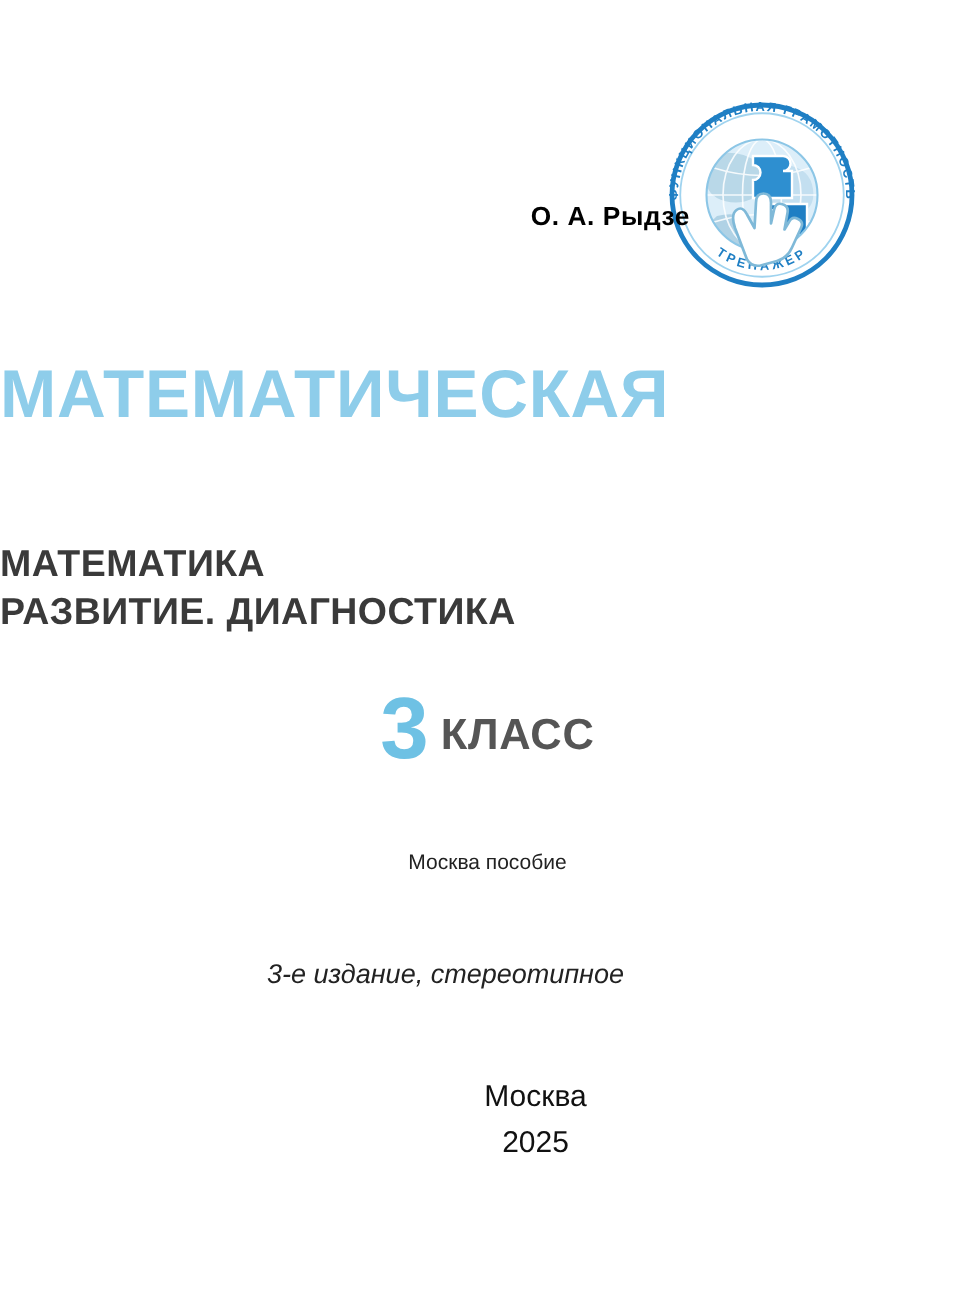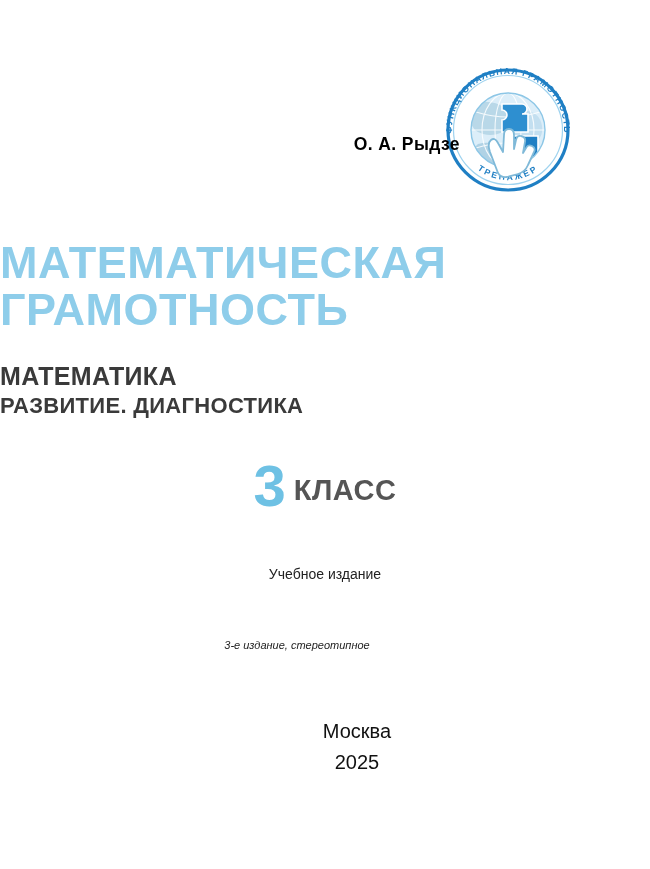--- a/index.html
+++ b/index.html
@@ -77,21 +77,21 @@
     font-weight: bold;
     line-height: 1.28;
   }
   .subtitle .sub1 {
     display: block;
     font-size: 25px;
     letter-spacing: 0.3px;
   }
   .subtitle .sub2 {
     display: block;
-    font-size: 22px;
+    font-size: 25px;
     letter-spacing: 0.3px;
   }
 
   
   .grade {
     position: absolute;
     top: 437px;
     left: 0;
     width: 650px;
     text-align: center;
@@ -124,21 +124,21 @@
     color: #222222;
   }
 
   
   .edition {
     position: absolute;
     top: 639px;
     left: 0;
     width: 594px;
     text-align: center;
-    font-size: 11px;
+    font-size: 18px;
     font-style: italic;
     color: #222222;
   }
 
   
   .imprint {
     position: absolute;
     top: 716px;
     left: 0;
     width: 650px;
@@ -198,33 +198,32 @@
       <g>
         <path d="M58,108 q-3,-9 1,-12 q4,-3 7,3 l5,9 l1,-17 q0,-6 5,-6 q5,0 5,6 l0,14 l2,-9 q1,-5 5,-4 q5,1 4,6 l-2,11 l3,-5 q2,-4 6,-2 q4,2 2,6 l-6,13 q-3,7 -10,9 l-11,3 q-6,1 -9,-4 z" fill="#ffffff" stroke="#7fb9d8" stroke-width="1.8" stroke-linejoin="round"></path>
       </g>
     </svg>
   </div>
 
   <div class="author">О. А. Рыдзе</div>
 
   <div class="main-title">
     <span class="line1">МАТЕМАТИЧЕСКАЯ</span>
-    <span class="line2">ГРАМОТНОСТЬ</span>
   </div>
 
   <div class="subtitle">
     <span class="sub1">МАТЕМАТИКА</span>
     <span class="sub2">РАЗВИТИЕ. ДИАГНОСТИКА</span>
   </div>
 
   <div class="grade">
     <span class="num">3</span><span class="word">КЛАСС</span>
   </div>
 
-  <div class="kind">Учебное издание</div>
+  <div class="kind">Москва пособие</div>
 
   <div class="edition">3-е издание, стереотипное</div>
 
   <div class="imprint">
     <span>Москва</span>
     <span>2025</span>
   </div>
 
 </div>
 

